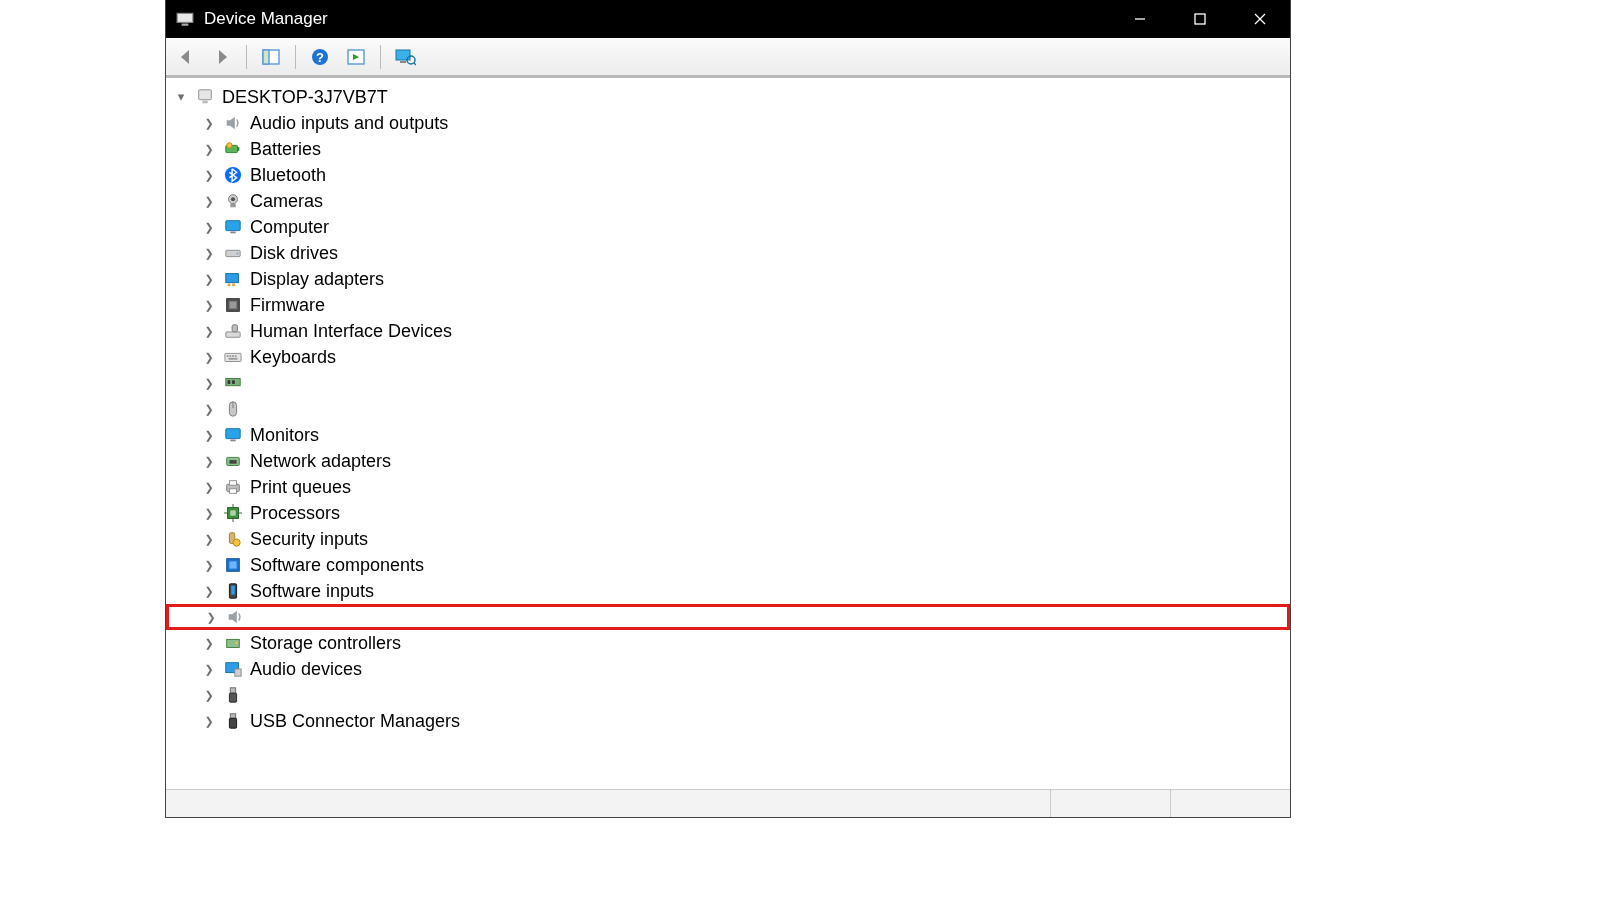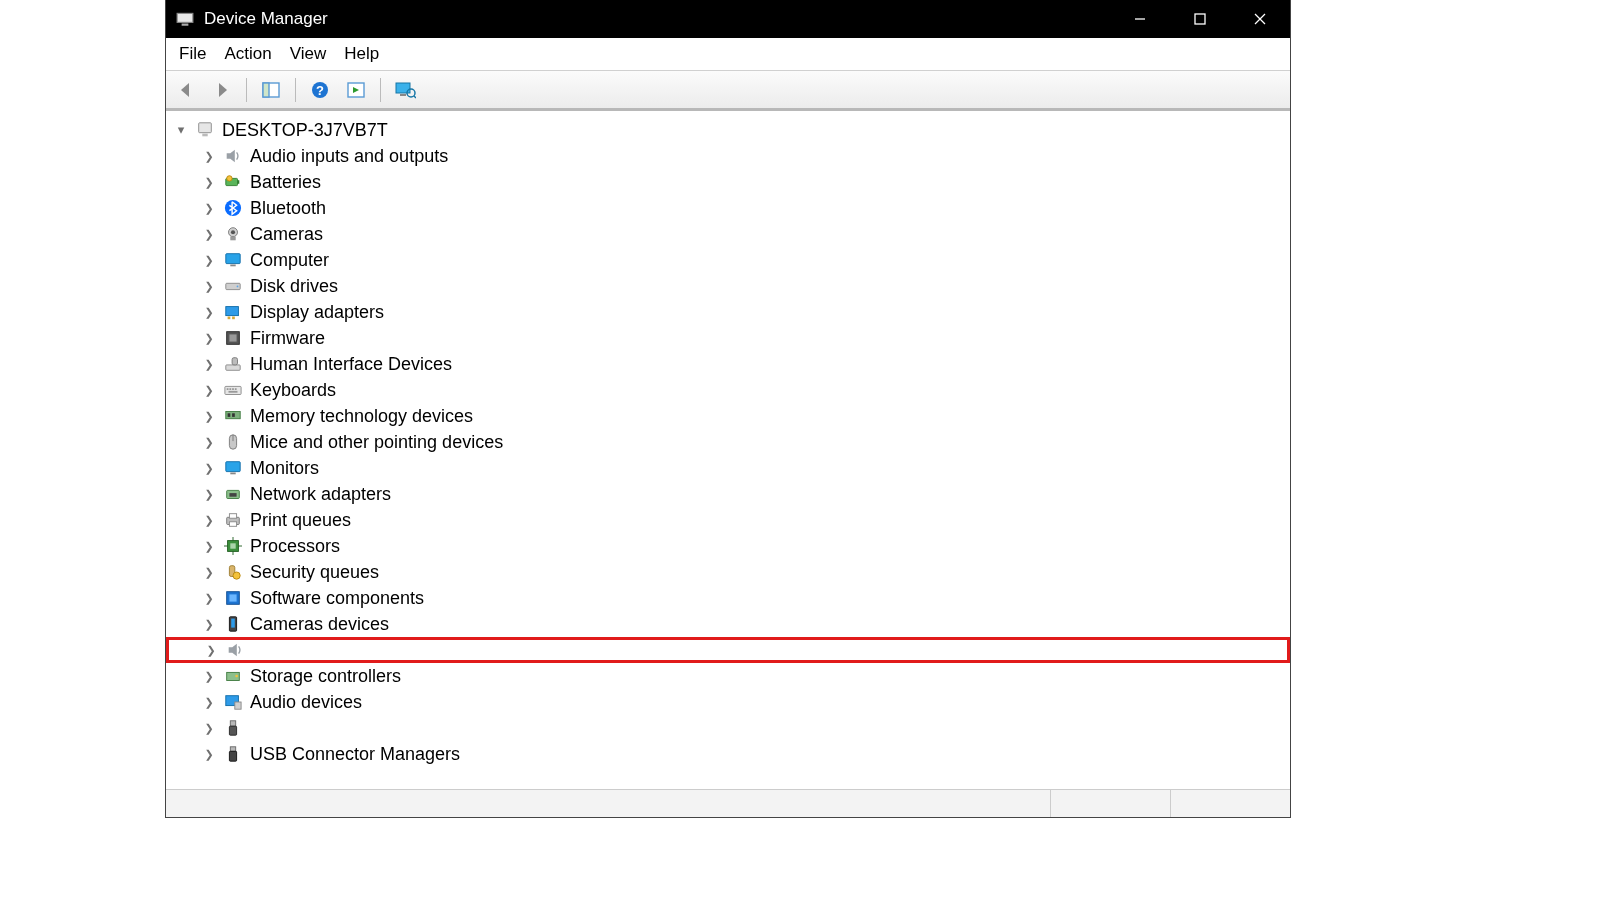--- a/index.html
+++ b/index.html
@@ -153,26 +153,20 @@
       </div>
       <div class="win-btn">
         <svg viewBox="0 0 14 14">
             <line x1="2" y1="2" x2="12" y2="12" stroke="#fff" stroke-width="1.3"></line>
             <line x1="12" y1="2" x2="2" y2="12" stroke="#fff" stroke-width="1.3"></line>
           </svg>
       </div>
     </div>
   </div>
 
-  <div class="menubar">
-    <span>File</span>
-    <span>Action</span>
-    <span>View</span>
-    <span>Help</span>
-  </div>
 
   <div class="toolbar">
     <div class="tool-btn">
       <svg width="20" height="20" viewBox="0 0 20 20">
           <path d="M13 3 L5 10 L13 17 Z" fill="#8a8a8a"></path>
         </svg>
     </div>
     <div class="tool-btn">
       <svg width="20" height="20" viewBox="0 0 20 20">
           <path d="M7 3 L15 10 L7 17 Z" fill="#8a8a8a"></path>
@@ -329,31 +323,29 @@
       </div>
       <div class="node child">
         <span class="expander" style="font-size: 11px;">❯</span>
         <span class="node-icon">
           <svg width="18" height="18" viewBox="0 0 20 20">
             <rect x="2" y="5" width="16" height="8" fill="#7db07d" stroke="#3e7a3e"></rect>
             <rect x="4" y="7" width="3" height="4" fill="#333"></rect>
             <rect x="9" y="7" width="3" height="4" fill="#333"></rect>
           </svg>
         </span>
-        <span class="node-label">Memory technology devices</span>
       </div>
       <div class="node child">
         <span class="expander" style="font-size: 11px;">❯</span>
         <span class="node-icon">
           <svg width="18" height="18" viewBox="0 0 20 20">
             <rect x="6" y="2" width="8" height="16" rx="4" fill="#c8c8c8" stroke="#777"></rect>
             <line x1="10" y1="2" x2="10" y2="9" stroke="#777"></line>
           </svg>
         </span>
-        <span class="node-label">Mice and other pointing devices</span>
       </div>
       <div class="node child">
         <span class="expander" style="font-size: 11px;">❯</span>
         <span class="node-icon">
           <svg width="18" height="18" viewBox="0 0 20 20">
             <rect x="2" y="3" width="16" height="11" rx="1" fill="#29a3e8" stroke="#0c6aa6"></rect>
             <rect x="7" y="15" width="6" height="2" fill="#888"></rect>
           </svg>
         </span>
         <span class="node-label">Monitors</span>
@@ -394,41 +386,41 @@
         <span class="node-label">Processors</span>
       </div>
       <div class="node child">
         <span class="expander" style="font-size: 11px;">❯</span>
         <span class="node-icon">
           <svg width="18" height="18" viewBox="0 0 20 20">
             <rect x="6" y="3" width="6" height="12" rx="2" fill="#d9b46a" stroke="#9b7a2e"></rect>
             <circle cx="14" cy="14" r="4" fill="#f3c23b" stroke="#b8860b"></circle>
           </svg>
         </span>
-        <span class="node-label">Security queues</span>
+        <span class="node-label">Security inputs</span>
       </div>
       <div class="node child">
         <span class="expander" style="font-size: 11px;">❯</span>
         <span class="node-icon">
           <svg width="18" height="18" viewBox="0 0 20 20">
             <rect x="3" y="3" width="14" height="14" fill="#1e74d2" stroke="#0c4a8f"></rect>
             <rect x="6" y="6" width="8" height="8" fill="#6bb6ff"></rect>
           </svg>
         </span>
         <span class="node-label">Software components</span>
       </div>
       <div class="node child">
         <span class="expander" style="font-size: 11px;">❯</span>
         <span class="node-icon">
           <svg width="18" height="18" viewBox="0 0 20 20">
             <rect x="6" y="2" width="8" height="16" rx="1" fill="#444" stroke="#111"></rect>
             <rect x="8" y="4" width="4" height="10" fill="#2e9be8"></rect>
           </svg>
         </span>
-        <span class="node-label">Cameras devices</span>
+        <span class="node-label">Software inputs</span>
       </div>
       <div class="node child highlight-box">
         <span class="expander" style="font-size: 11px;">❯</span>
         <span class="node-icon">
           <svg width="18" height="18" viewBox="0 0 20 20">
             <polygon points="3,7 7,7 12,3 12,17 7,13 3,13" fill="#9aa0a6"></polygon>
             <path d="M14 6 Q17 10 14 14" fill="none" stroke="#9aa0a6" stroke-width="1.5"></path>
           </svg>
         </span>
       </div>

